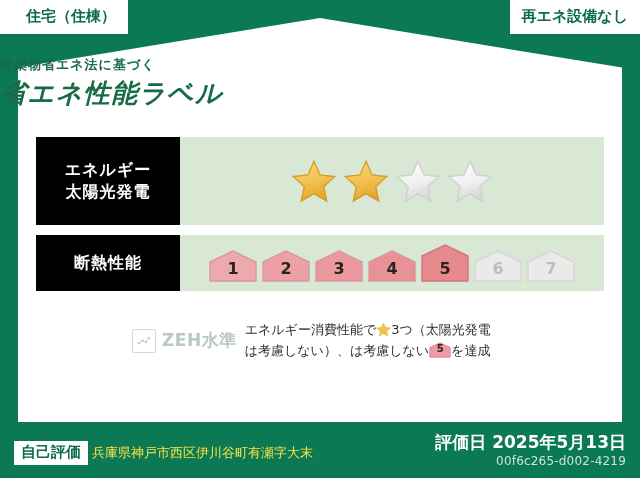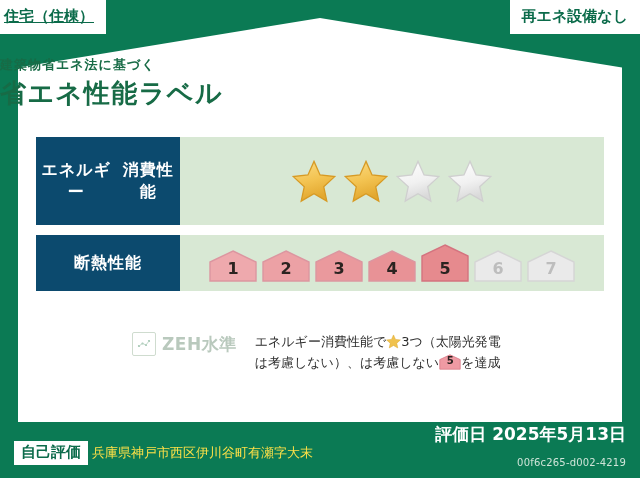--- a/index.html
+++ b/index.html
@@ -17,21 +17,21 @@
     position:absolute;top:0;
     background:#ffffff;
     color:#0b6b4a;
     font-weight:bold;
     font-size:15px;
     line-height:1;
     padding:9px 12px 10px 12px;
     white-space:nowrap;
     z-index:6;
   }
-  .tag-left{left:0;padding-left:4px;text-decoration:underline;}
+  .tag-left{left:0;padding-left:26px;}
   .tag-right{right:0;}
 
   
   .house{
     position:absolute;
     left:18px;right:18px;
     top:18px;bottom:56px;
     z-index:2;
   }
   .roof{
@@ -44,41 +44,41 @@
     background:#ffffff;
   }
 
   
   .titles{
     position:absolute;left:0;right:0;top:57px;
     text-align:left;z-index:5;
     color:#176b46;
   }
   .title-small{font-size:13px;font-weight:bold;letter-spacing:1px;line-height:1.2;}
-  .title-big{font-size:26px;font-weight:bold;letter-spacing:1.5px;margin-top:6px;line-height:1.1;}
+  .title-big{font-size:26px;font-weight:bold;letter-spacing:1.5px;margin-top:6px;line-height:1.1;font-style:italic;}
 
   
   .rows{
     position:absolute;left:36px;right:36px;top:137px;z-index:5;
   }
   .row{
     display:flex;align-items:stretch;
     background:#d8e8d4;
     margin-bottom:10px;
     height:88px;
   }
   .row.row-thermal{height:56px;margin-bottom:0;}
   .row-label{
     width:144px;flex:0 0 144px;
-    background:#0c4a6e;
+    background:#000000;
     color:#ffffff;
     font-weight:bold;
     font-size:16px;
     letter-spacing:1px;
-    display:flex;flex-direction:row;
+    display:flex;flex-direction:column;
     align-items:center;justify-content:center;
     line-height:1.35;
     text-align:center;
   }
   .row-value{
     flex:1 1 auto;
     display:flex;align-items:center;justify-content:center;
     gap:6px;
   }
 
@@ -100,22 +100,22 @@
     position:absolute;left:0;right:0;bottom:5px;
     text-align:center;
     font-size:16px;font-weight:bold;
     color:#2b2320;
     z-index:2;
   }
   .hbox.off span{color:#bdbdbd;}
 
   
   .zeh{
-    position:absolute;left:36px;right:36px;top:332px;z-index:5;
-    display:flex;align-items:flex-start;gap:10px;
+    position:absolute;left:36px;right:36px;top:320px;z-index:5;
+    display:flex;align-items:center;
   }
   .zeh-mark{
     display:flex;align-items:center;gap:6px;
     padding-left:96px;
     flex:0 0 auto;
   }
   .zeh-icon{
     width:22px;height:22px;
     border:1.6px solid #cfdccf;
     border-radius:2px;
@@ -158,21 +158,21 @@
     font-weight:bold;font-size:15px;
     padding:4px 7px 5px 7px;
     line-height:1;
     white-space:nowrap;
   }
   .addr{font-size:13px;color:#fde047;white-space:nowrap;}
   .foot-right{
     position:absolute;right:14px;bottom:10px;text-align:right;
   }
   .evaldate{font-size:17px;font-weight:bold;line-height:1.3;}
-  .evalid{font-size:10px;color:#cfe4d8;letter-spacing:0.2px;margin-top:12px;}
+  .evalid{font-size:12px;color:#cfe4d8;letter-spacing:0.2px;margin-top:1px;}
 </style>
 </head>
 <body>
 
 <div class="label-root">
 
   <div class="house">
     <div class="roof"></div>
     <div class="body-box"></div>
   </div>
@@ -183,21 +183,21 @@
   <div class="titles">
     <div class="title-small">建築物省エネ法に基づく</div>
     <div class="title-big">省エネ性能ラベル</div>
   </div>
 
   <div class="rows">
 
     <div class="row row-energy">
       <div class="row-label">
         <span>エネルギー</span>
-        <span>消費性能</span>
+        <span>太陽光発電</span>
       </div>
       <div class="row-value" id="star-area">
           <div class="star">
             <svg viewBox="0 0 24 24">
               <defs>
                 <linearGradient id="g0" x1="0" y1="0" x2="0.3" y2="1">
                   <stop offset="0%" stop-color="#fbdd86"></stop>
                   <stop offset="55%" stop-color="#f3c351"></stop>
                   <stop offset="100%" stop-color="#e2a72e"></stop>
                 </linearGradient>

